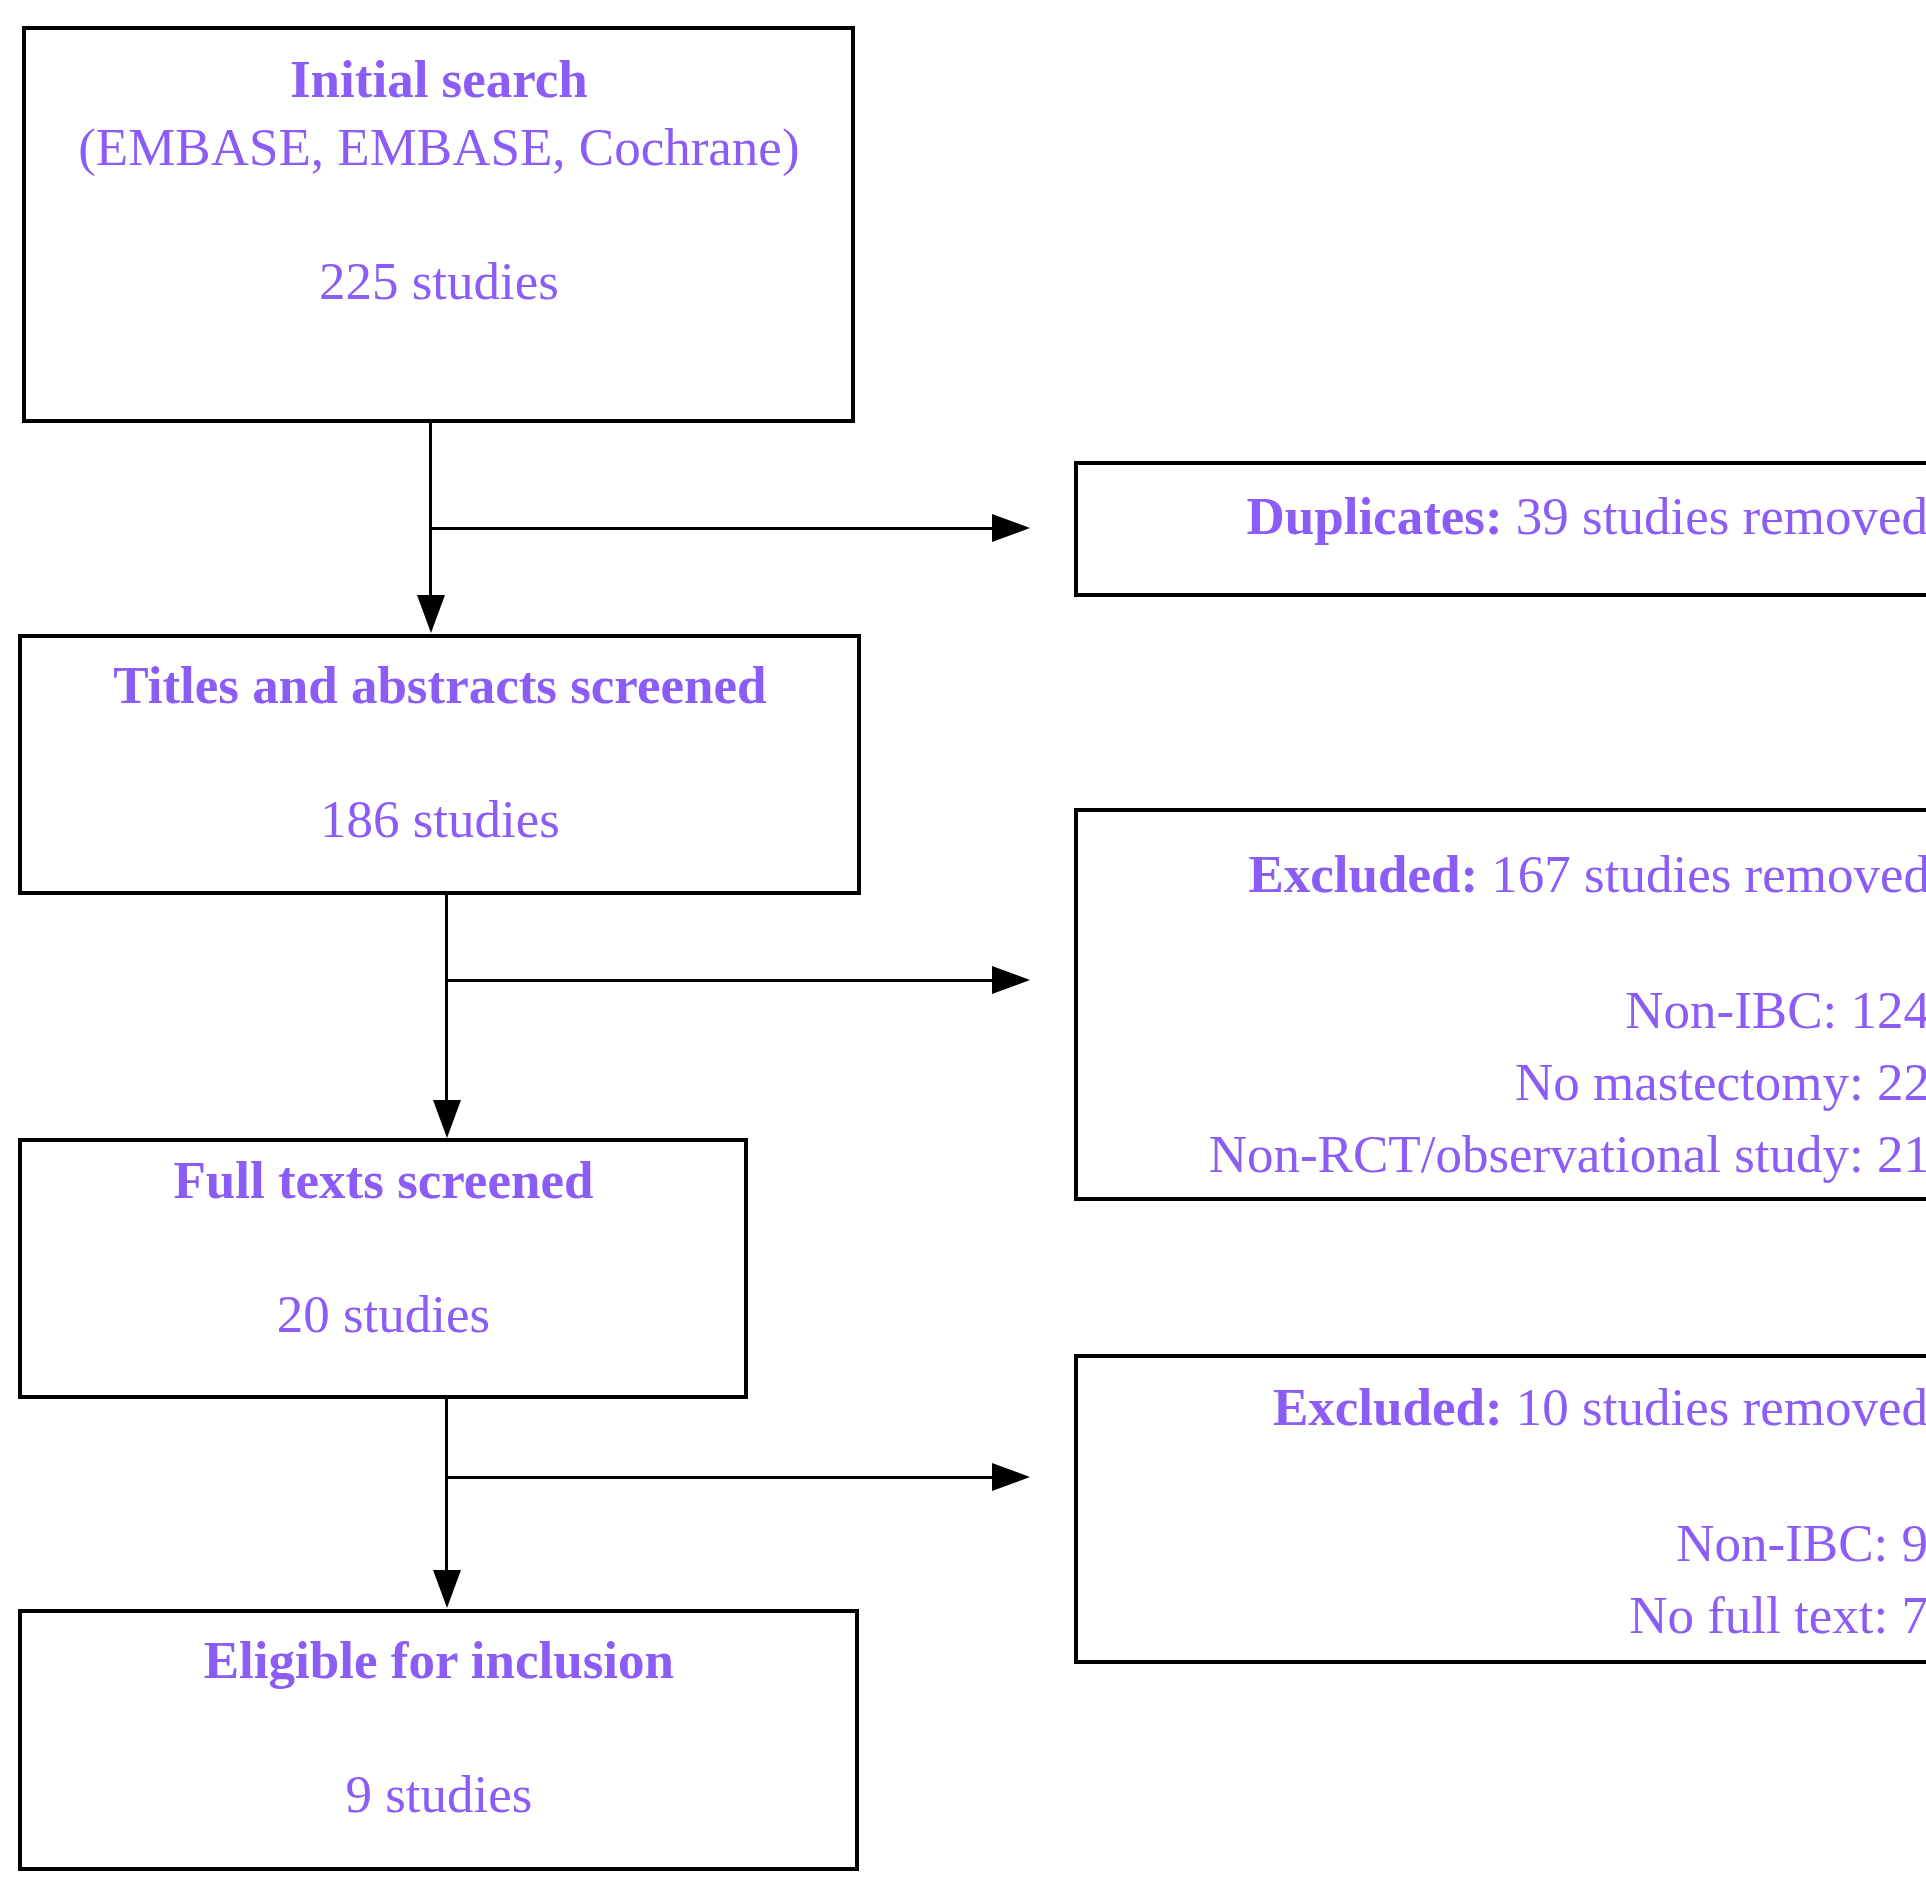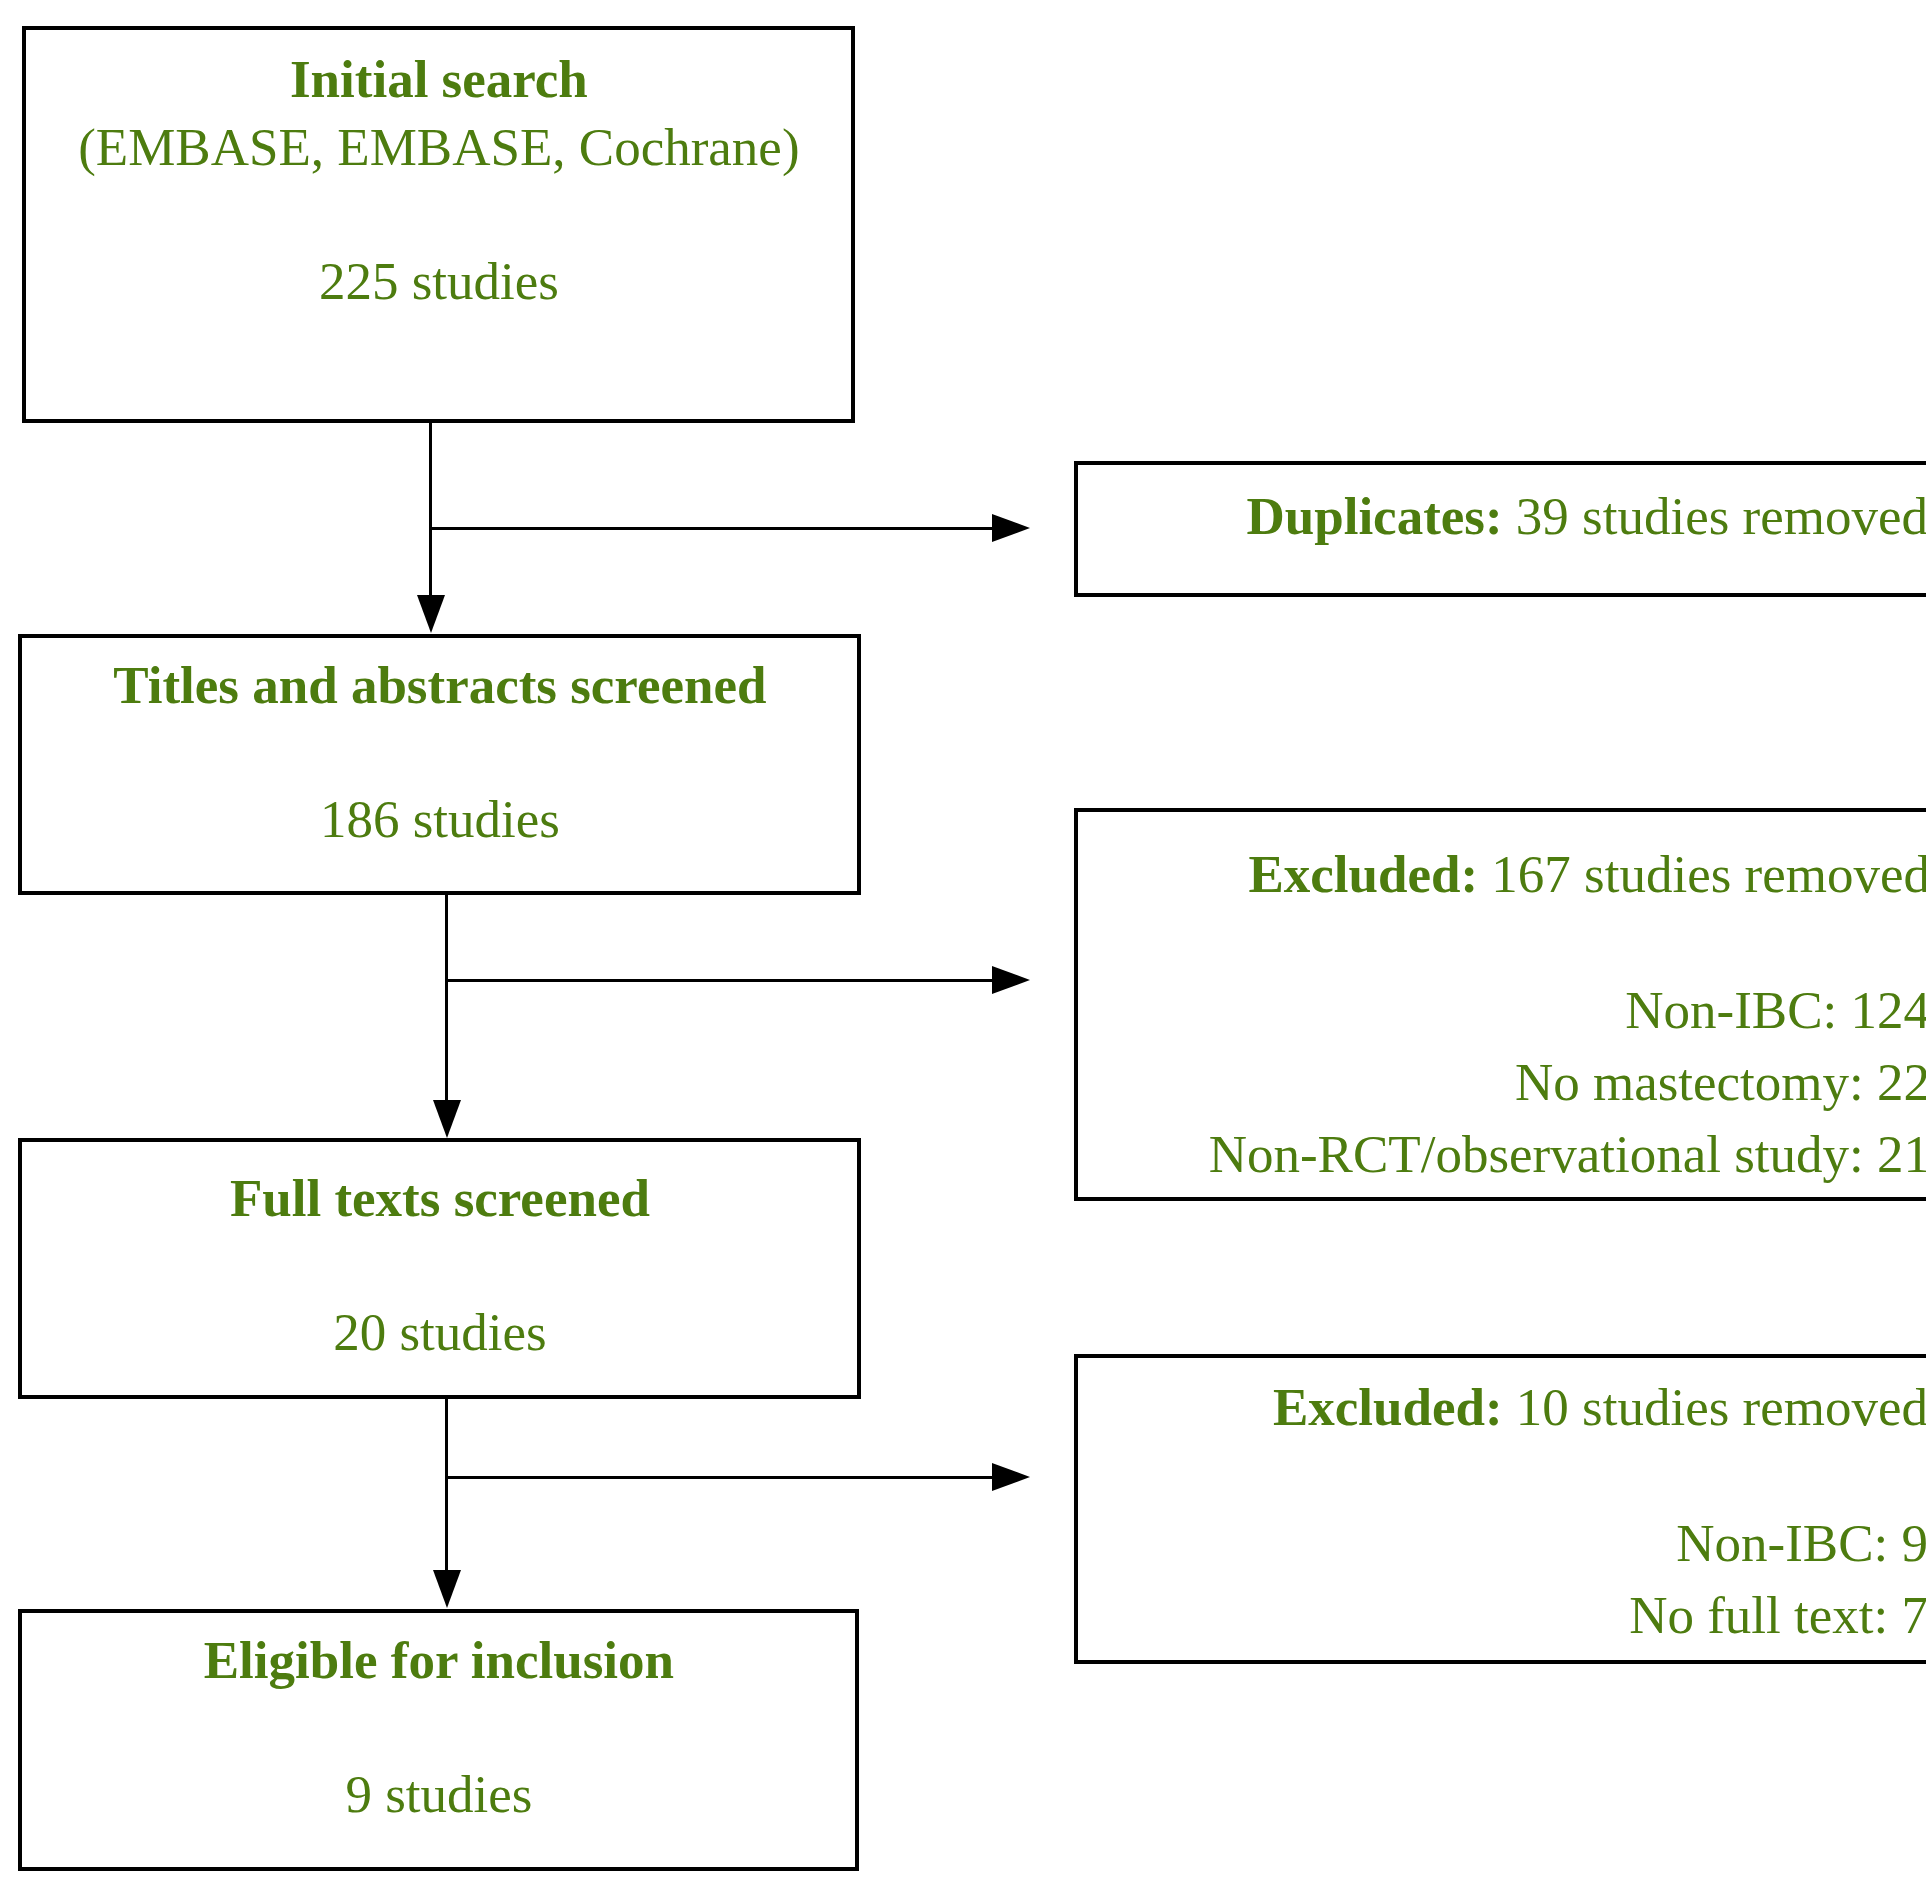--- a/index.html
+++ b/index.html
@@ -3,21 +3,21 @@
 <meta charset="utf-8">
 <style>
   html,body{margin:0;padding:0;background:#ffffff;}
   .canvas{
     position:relative;
     width:1926px;
     height:1897px;
     background:#ffffff;
     font-family:"Liberation Serif","DejaVu Serif",serif;
     font-size:53px;
-    color:#4d7c0f;
+    color:#8b5cf6;
     overflow:hidden;
   }
   .box{
     position:absolute;
     border:4.6px solid #000000;
     background:#ffffff;
     box-sizing:border-box;
   }
   .leftbox{text-align:center;}
   .sidebox{text-align:right;margin-left:44px;}
@@ -72,21 +72,21 @@
   <div class="arrow-right" style="left:992px;top:966px;"></div>
 
   <div class="box sidebox" style="left:1030px;top:808px;width:873px;height:393px;padding:28px 13px 0 37px;">
     <div class="line"><b>Excluded:</b><span> 167 studies removed</span></div>
     <div class="gap"></div>
     <div class="reason">Non-IBC: 124</div>
     <div class="reason">No mastectomy: 22</div>
     <div class="reason">Non-RCT/observational study: 21</div>
   </div>
 
-  <div class="box leftbox" style="left:18.4px;top:1138px;width:843px;height:261px;padding-top:22px;">
+  <div class="box leftbox" style="left:18.4px;top:1138px;width:730px;height:261px;padding-top:4px;">
     <div class="line title">Full texts screened</div>
     <div class="gap"></div>
     <div class="line">20 studies</div>
   </div>
 
   <div class="vline" style="left:445px;top:1399px;width:3.3px;height:175px;"></div>
   <div class="arrow-down" style="left:433px;top:1570px;"></div>
   <div class="hline" style="left:445px;top:1476px;width:549px;height:3.3px;"></div>
   <div class="arrow-right" style="left:992px;top:1463px;"></div>
 

